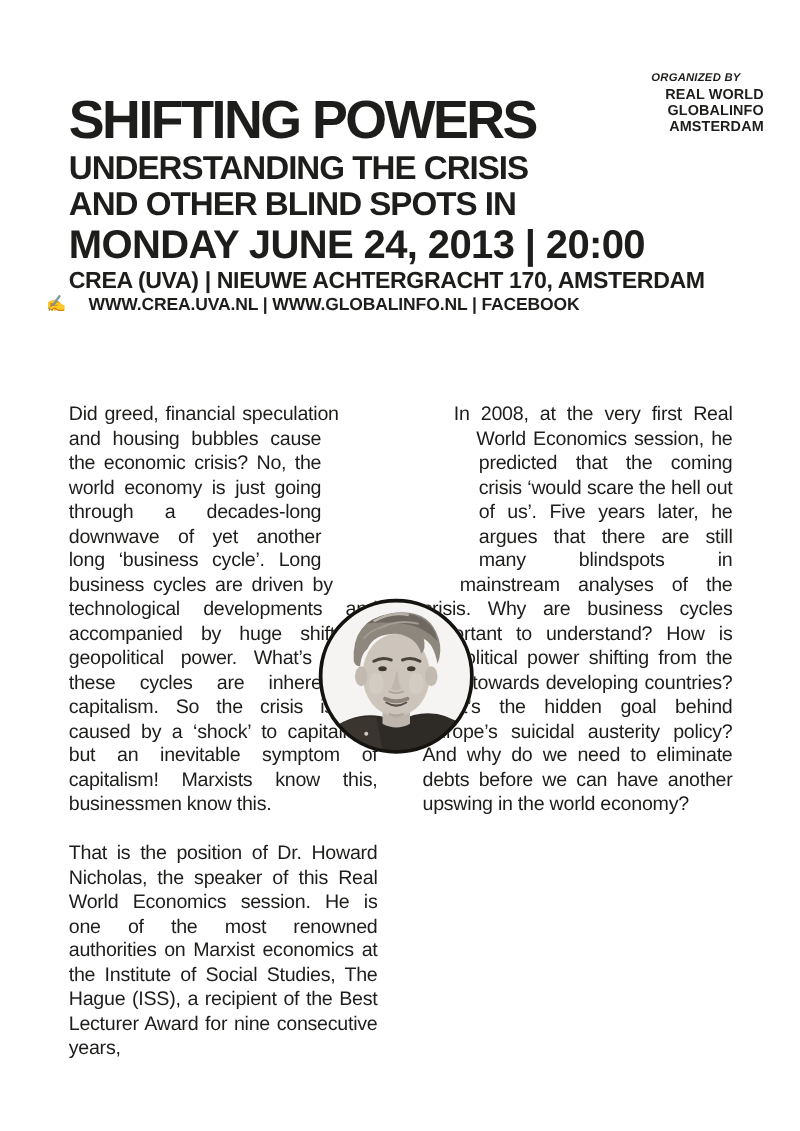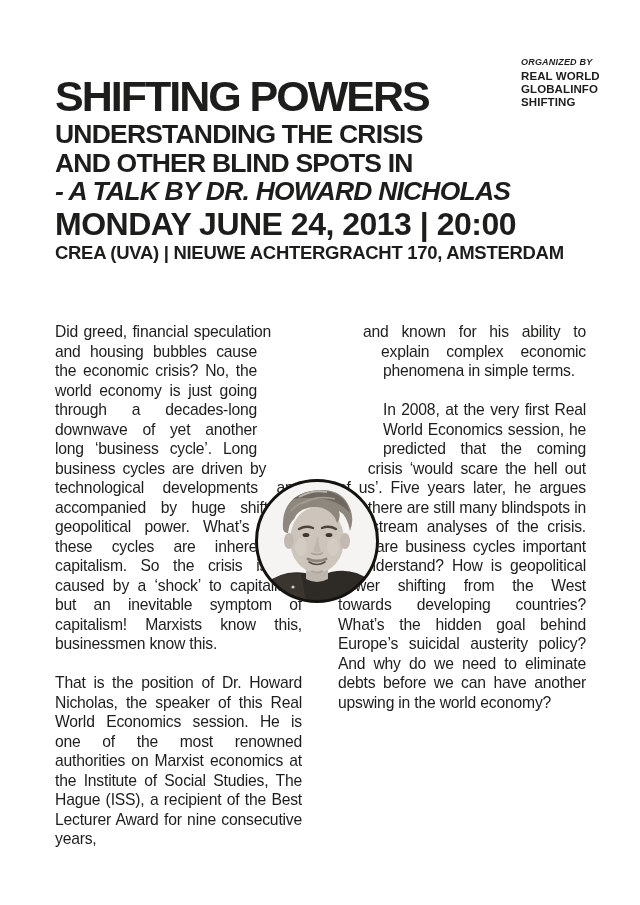--- a/index.html
+++ b/index.html
@@ -15,21 +15,21 @@
   
   .organizer{
     position:absolute;left:521px;top:56px;width:90px;
     line-height:13px;
   }
   .org-prefix{
     font-size:9px;font-style:italic;font-weight:bold;
     letter-spacing:0.2px;display:block;margin-bottom:1px;
   }
   .org-line{
-    font-size:11.5px;font-weight:bold;display:block;letter-spacing:0.1px;
+    font-size:11.5px;font-weight:bold;display:block;letter-spacing:0.1px;text-align:right;
   }
   
   .header{position:absolute;left:55px;top:72px;width:560px;white-space:nowrap;}
   .title{
     font-size:43px;font-weight:bold;letter-spacing:-2px;
     line-height:48px;display:block;
   }
   .subtitle{
     font-size:26.5px;font-weight:bold;letter-spacing:-0.8px;
     line-height:28.5px;display:block;
@@ -87,41 +87,43 @@
 </style>
 </head>
 <body>
 
 <div class="page">
 
   <div class="organizer">
     <span class="org-prefix">ORGANIZED BY</span>
     <span class="org-line">REAL WORLD</span>
     <span class="org-line">GLOBALINFO</span>
-    <span class="org-line">SHIFTING</span>
+    <span class="org-line">AMSTERDAM</span>
   </div>
 
   <div class="header">
     <span class="title">SHIFTING POWERS</span>
     <span class="subtitle">UNDERSTANDING THE CRISIS</span>
     <span class="subtitle">AND OTHER BLIND SPOTS IN</span>
-    <span class="byline">- A TALK BY DR. HOWARD NICHOLAS</span>
     <span class="datetime">MONDAY JUNE 24, 2013 | 20:00</span>
     <span class="venue">CREA (UVA) | NIEUWE ACHTERGRACHT 170, AMSTERDAM</span>
+    <span class="links-line">
+      <span class="hand-icon">✍</span>
+      <span class="links-text">WWW.CREA.UVA.NL | WWW.GLOBALINFO.NL | FACEBOOK</span>
+    </span>
   </div>
 
   <div class="body-cols">
     <div class="col left">
       <div class="wrap-right"></div>
       <p>Did greed, financial speculation and housing bubbles cause the economic crisis? No, the world economy is just going through a decades-long downwave of yet another long ‘business cycle’. Long business cycles are driven by technological developments and accompanied by huge shifts in geopolitical power. What’s more, these cycles are inherent to capitalism. So the crisis is not caused by a ‘shock’ to capitalism, but an inevitable symptom of capitalism! Marxists know this, businessmen know this.</p>
       <p>That is the position of Dr. Howard Nicholas, the speaker of this Real World Economics session. He is one of the most renowned authorities on Marxist economics at the Institute of Social Studies, The Hague (ISS), a recipient of the Best Lecturer Award for nine consecutive years,</p>
     </div>
     <div class="col right">
       <div class="wrap-left"></div>
-      <p>and known for his ability to explain complex economic phenomena in simple terms.</p>
       <p>In 2008, at the very first Real World Economics session, he predicted that the coming crisis ‘would scare the hell out of us’. Five years later, he argues that there are still many blindspots in mainstream analyses of the crisis. Why are business cycles important to understand? How is geopolitical power shifting from the West towards developing countries? What’s the hidden goal behind Europe’s suicidal austerity policy? And why do we need to eliminate debts before we can have another upswing in the world economy?</p>
     </div>
   </div>
 
   <div class="portrait">
     <svg width="128" height="128" viewBox="0 0 128 128" xmlns="http://www.w3.org/2000/svg">
       <defs>
         <clipPath id="pclip">
             <circle cx="64" cy="64" r="60.5"></circle>
           </clipPath>

